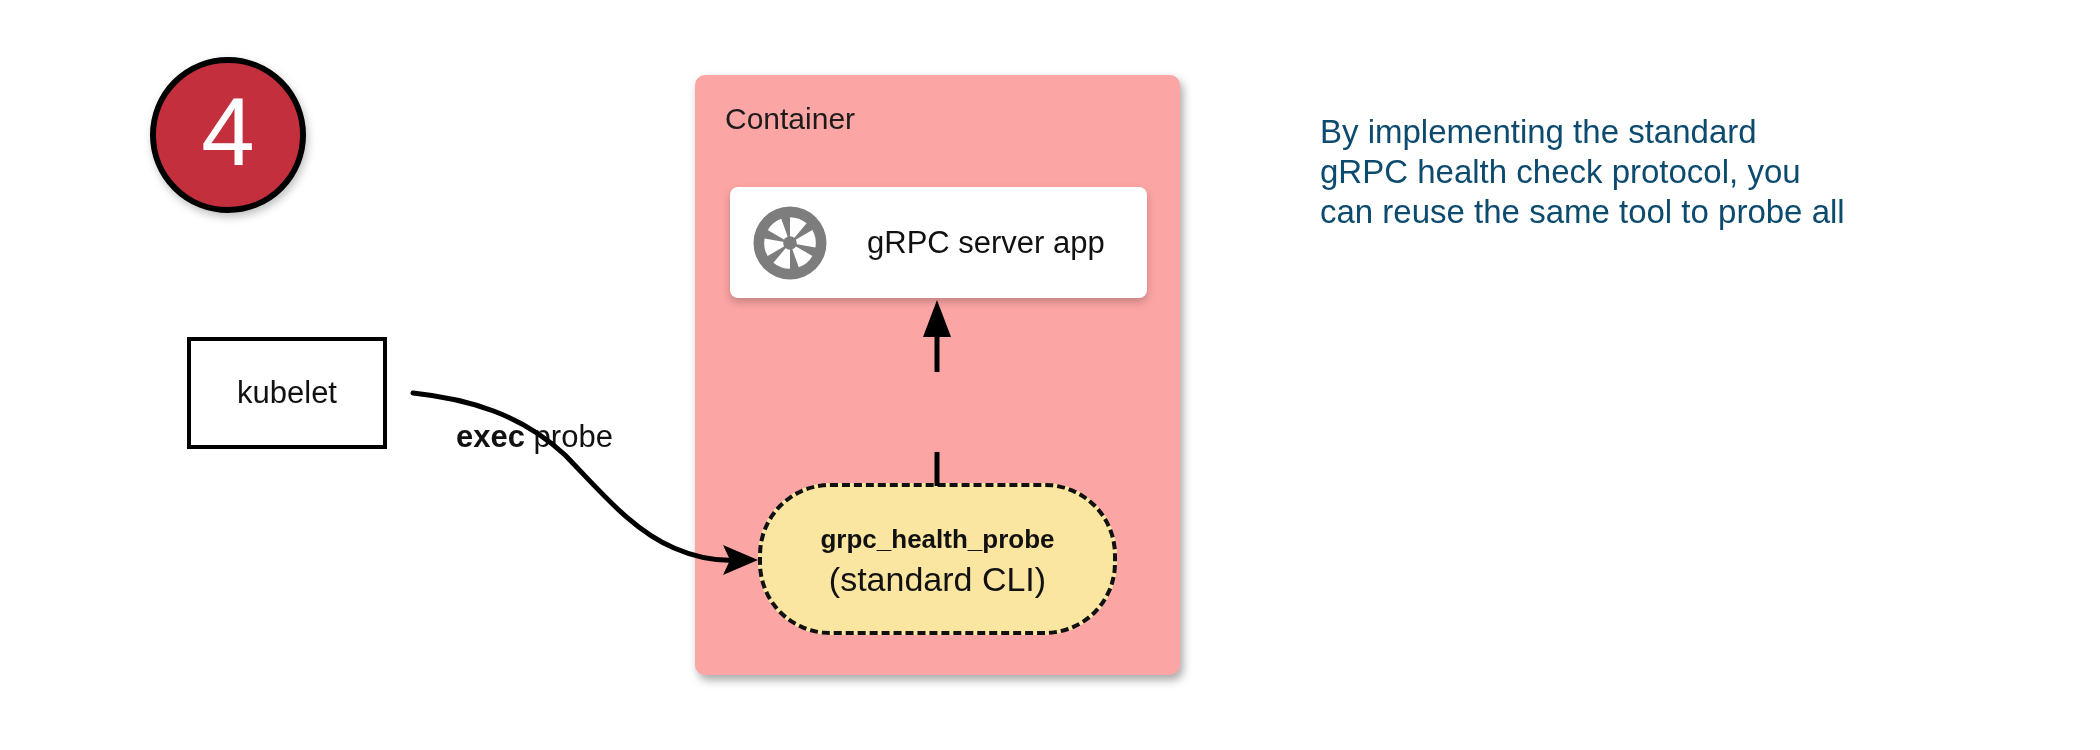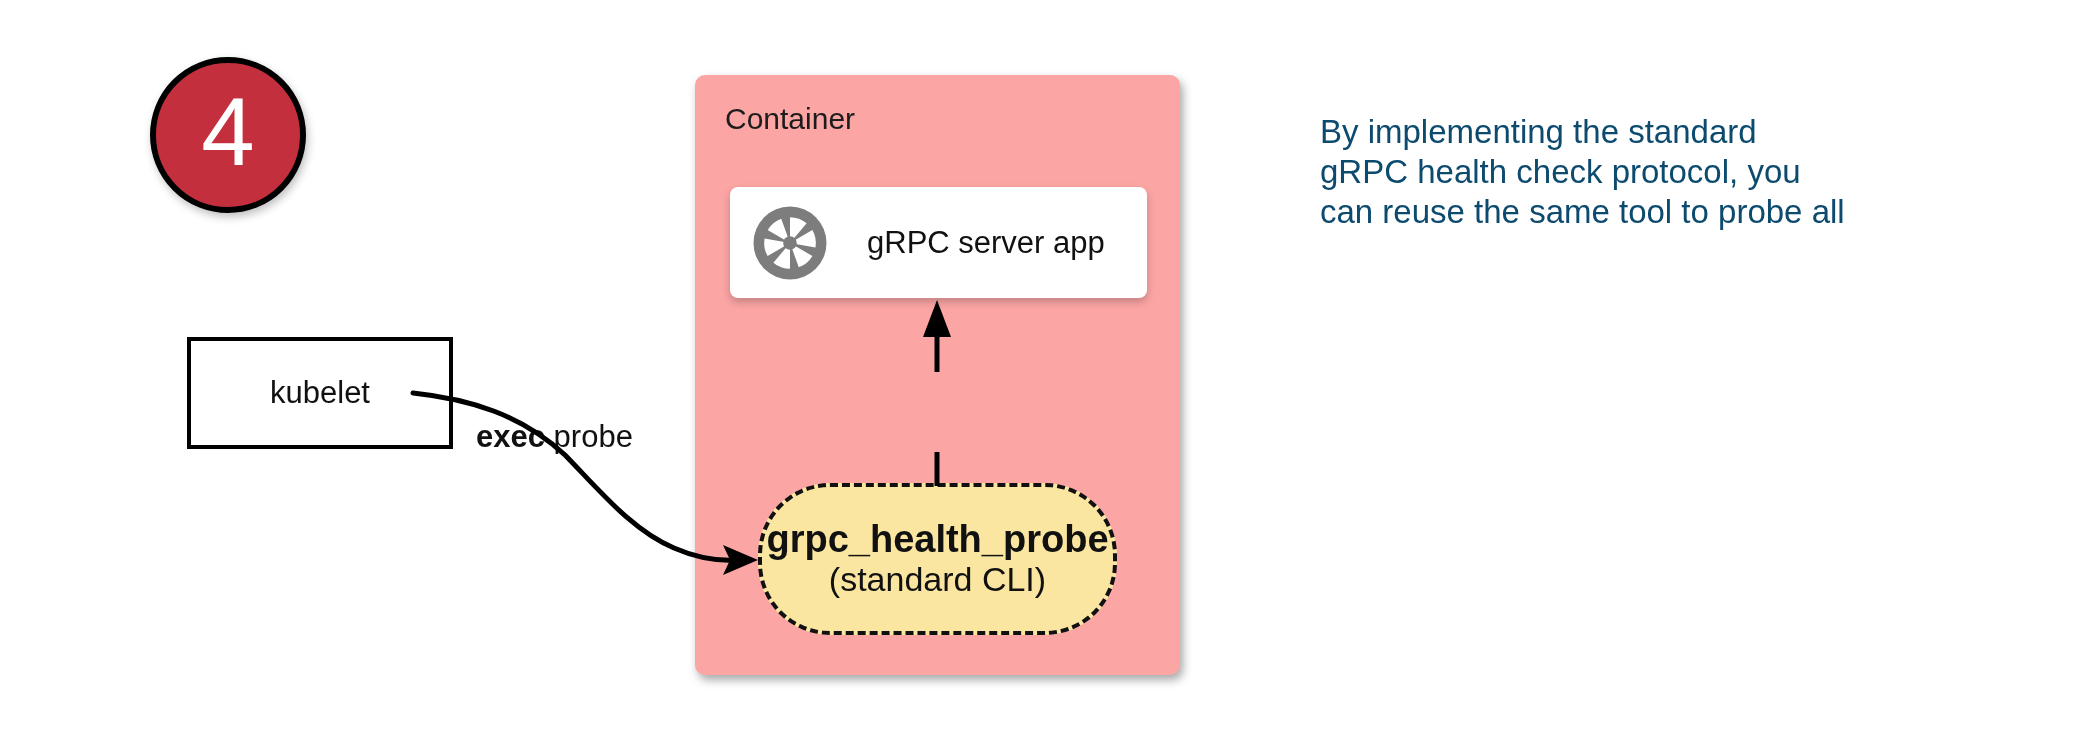--- a/index.html
+++ b/index.html
@@ -47,34 +47,34 @@
     position:absolute;left:84px;top:297px;width:320px;text-align:center;
     font-size:31px;line-height:37px;color:#111;
   }
 
   
   .probe-pill{
     position:absolute;left:63px;top:408px;width:359px;height:152px;
     background:#fae6a1;border:4px dashed #111;border-radius:72px;
     box-sizing:border-box;display:flex;flex-direction:column;align-items:center;justify-content:center;
   }
-  .probe-title{font-size:38px;font-weight:bold;line-height:40px;color:#111;}
+  .probe-title{font-size:26px;font-weight:bold;line-height:40px;color:#111;}
   .probe-subtitle{font-size:34px;line-height:40px;color:#111;}
 
   
   .kubelet-box{
-    position:absolute;left:187px;top:337px;width:266px;height:112px;
+    position:absolute;left:187px;top:337px;width:200px;height:112px;
     background:#fff;border:4px solid #000;box-sizing:border-box;
     display:flex;align-items:center;justify-content:center;
   }
   .kubelet-box span{font-size:31px;color:#111;}
 
   
   .exec-label{position:absolute;left:456px;top:419px;font-size:31px;color:#111;white-space:nowrap;}
-  .exec-label b{font-weight:bold;margin-left:20px;}
+  .exec-label b{font-weight:bold;}
 
   
   .note{position:absolute;left:1320px;top:112px;font-size:33px;line-height:40px;color:#0c4a6e;}
 </style>
 </head>
 <body>
 
 <div class="canvas">
 
   <div class="step-badge">

